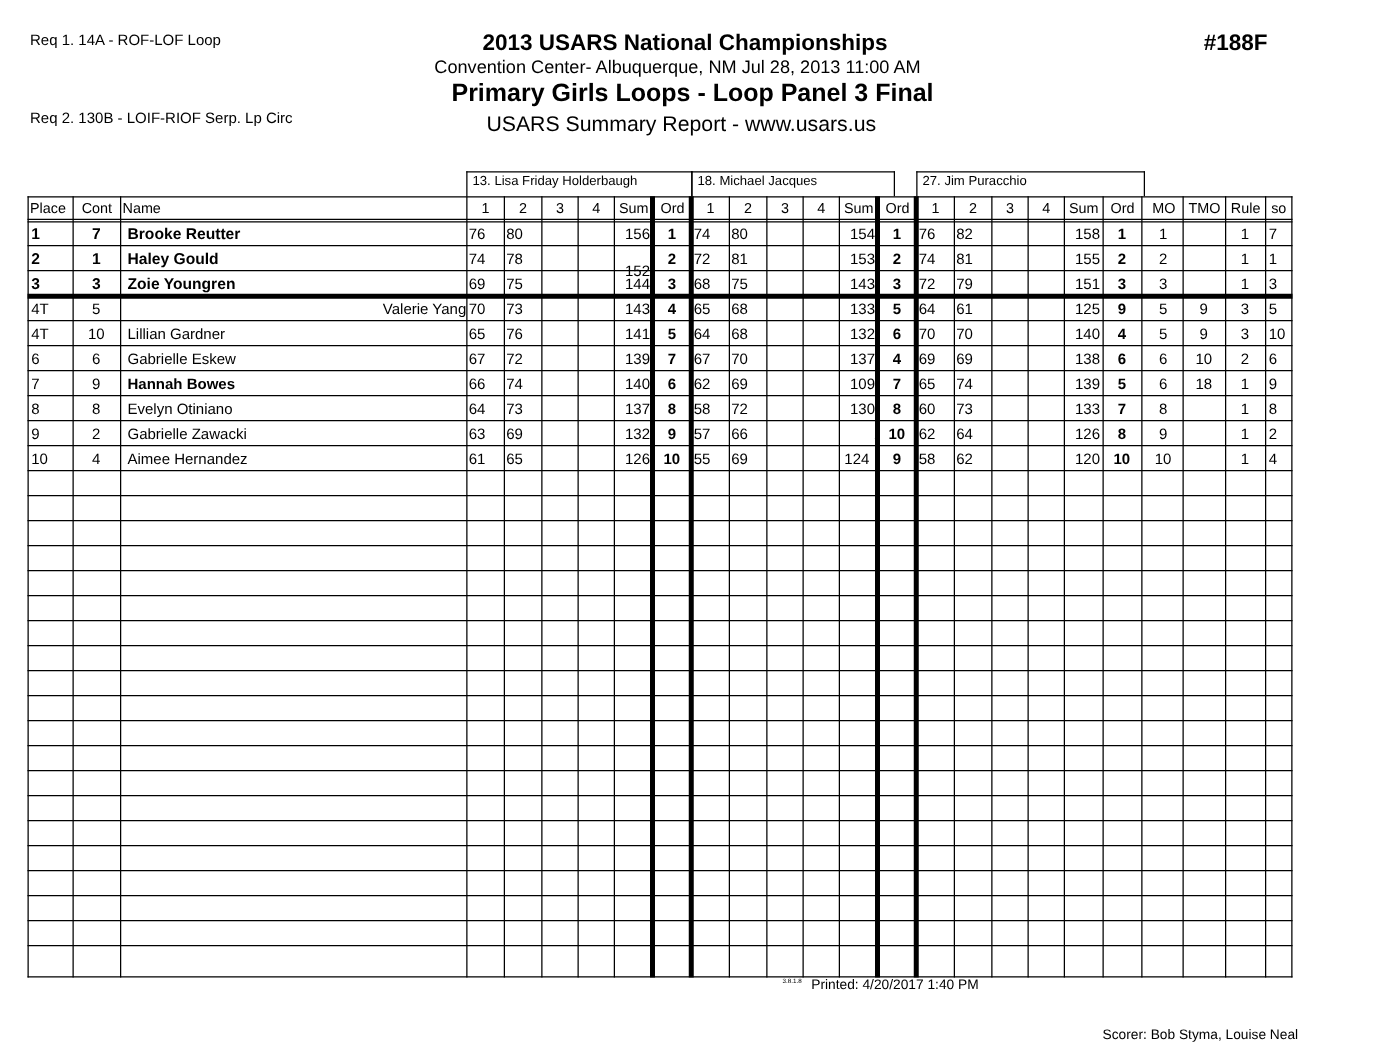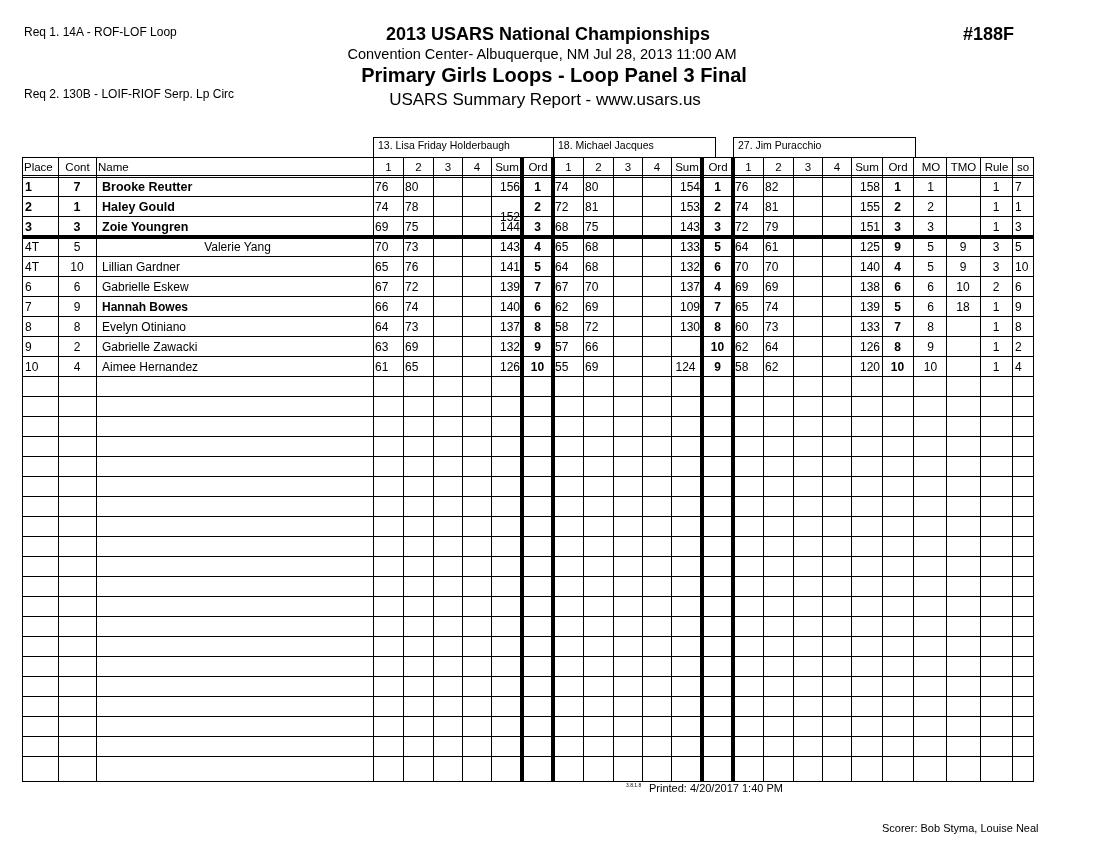--- a/index.html
+++ b/index.html
@@ -187,21 +187,21 @@
     <div class="cell" style="left:793px;top:218px;width:29px;text-align:left;padding-left:2px;"></div>
     <div class="cell" style="left:822px;top:218px;width:29px;text-align:left;padding-left:2px;"></div>
     <div class="cell" style="left:851px;top:218px;width:31px;text-align:right;padding-right:2px;">151</div>
     <div class="cell" style="left:882px;top:218px;width:31px;text-align:center;font-weight:bold;">3</div>
     <div class="cell" style="left:915px;top:218px;width:31px;text-align:center;">3</div>
     <div class="cell" style="left:946px;top:218px;width:34px;text-align:center;"></div>
     <div class="cell" style="left:980px;top:218px;width:32px;text-align:center;">1</div>
     <div class="cell" style="left:1012px;top:218px;width:21px;text-align:left;padding-left:3px;">3</div>
     <div class="cell" style="left:22px;top:238px;width:36px;text-align:left;padding-left:3px;">4T</div>
     <div class="cell" style="left:58px;top:238px;width:38px;text-align:center;">5</div>
-    <div class="cell" style="left:96px;top:238px;width:277px;text-align:center;padding-left:6px;">Valerie Yang</div>
+    <div class="cell" style="left:96px;top:238px;width:277px;text-align:right;padding-left:6px;">Valerie Yang</div>
     <div class="cell" style="left:373px;top:238px;width:30px;text-align:left;padding-left:2px;">70</div>
     <div class="cell" style="left:403px;top:238px;width:30px;text-align:left;padding-left:2px;">73</div>
     <div class="cell" style="left:433px;top:238px;width:29px;text-align:left;padding-left:2px;"></div>
     <div class="cell" style="left:462px;top:238px;width:29px;text-align:left;padding-left:2px;"></div>
     <div class="cell" style="left:491px;top:238px;width:31px;text-align:right;padding-right:2px;">143</div>
     <div class="cell" style="left:522px;top:238px;width:31px;text-align:center;font-weight:bold;">4</div>
     <div class="cell" style="left:553px;top:238px;width:30px;text-align:left;padding-left:2px;">65</div>
     <div class="cell" style="left:583px;top:238px;width:30px;text-align:left;padding-left:2px;">68</div>
     <div class="cell" style="left:613px;top:238px;width:29px;text-align:left;padding-left:2px;"></div>
     <div class="cell" style="left:642px;top:238px;width:29px;text-align:left;padding-left:2px;"></div>

